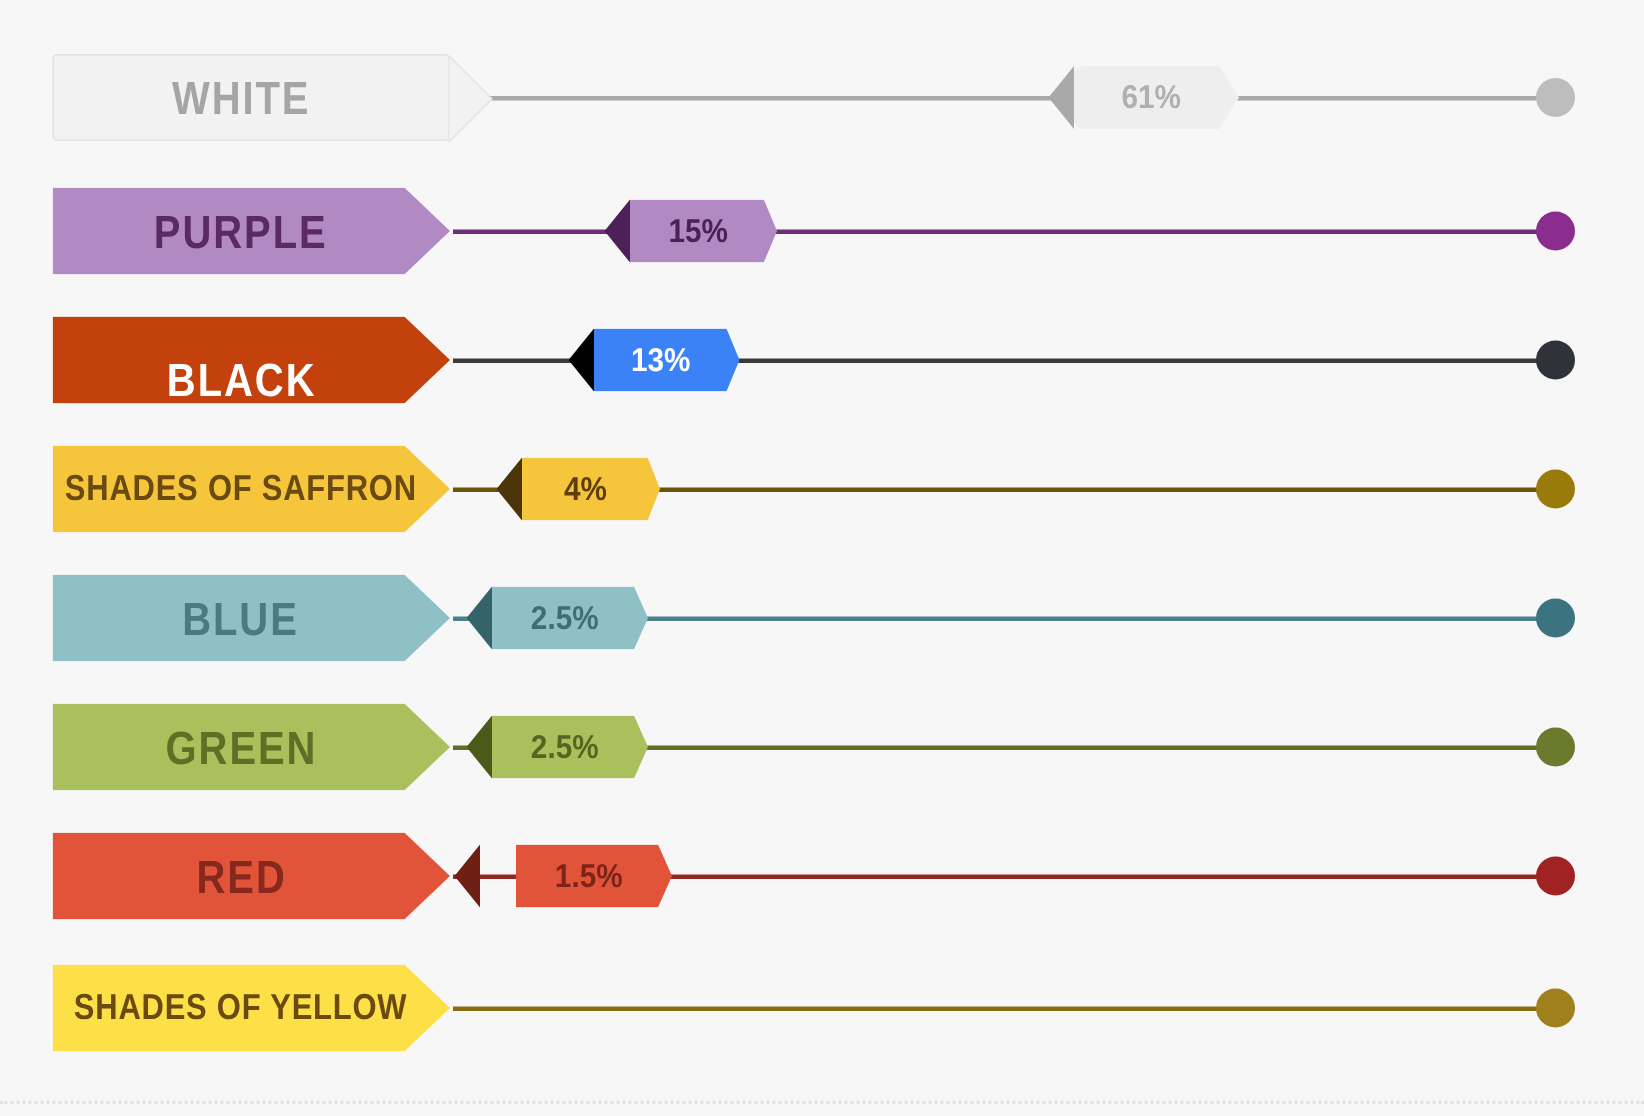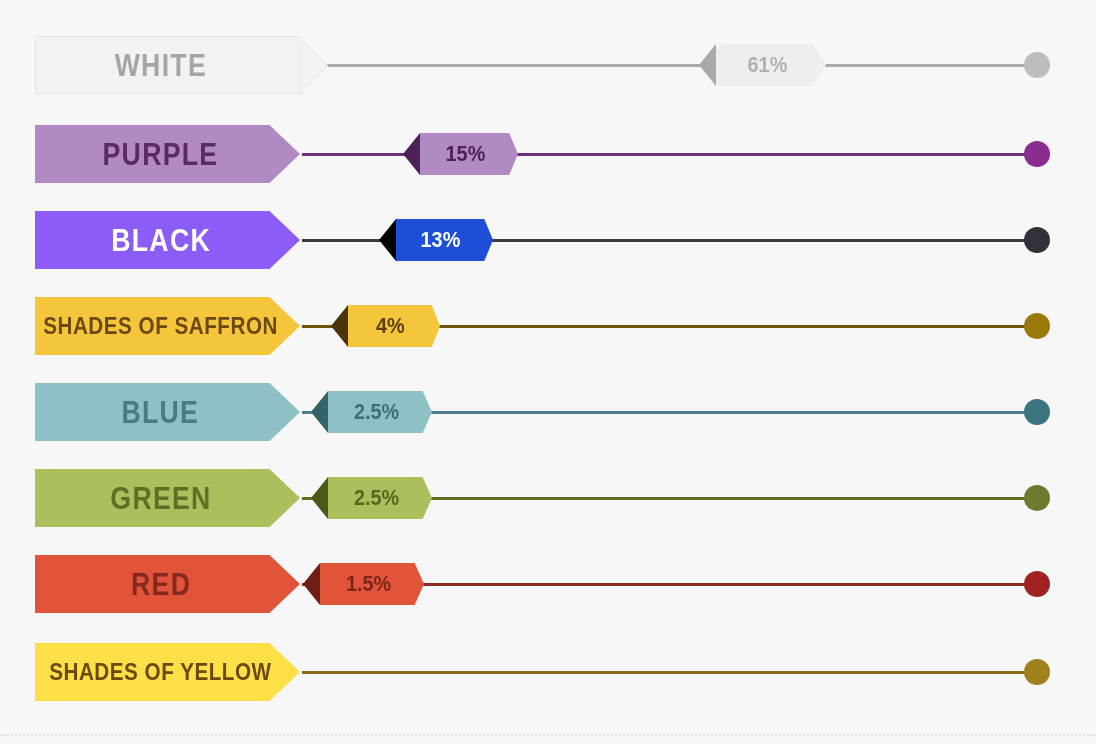--- a/index.html
+++ b/index.html
@@ -164,26 +164,26 @@
       <div class="badge" style="left: 403px;">
         <div class="badge-arrow" style="background: rgb(77, 32, 87);"></div>
         <div class="badge-body" style="background: rgb(177, 138, 196); width: 98px;">
           <span class="badge-text" style="color: rgb(77, 32, 87);">15%</span>
         </div>
       </div>
       <div class="dot" style="left: 1024px; background: rgb(139, 45, 143);"></div>
     </div>
     <div class="row" style="top: 197px;">
       <div class="line" style="left: 302px; width: 735px; background: rgb(59, 59, 59);"></div>
-      <div class="tag" style="background: #8b5cf6;">
+      <div class="tag" style="background: #c2410c; align-items: flex-end;">
         <span class="tag-label" style="color: rgb(255, 255, 255);">BLACK</span>
       </div>
       <div class="badge" style="left: 379px;">
         <div class="badge-arrow" style="background: rgb(0, 0, 0);"></div>
-        <div class="badge-body" style="background: #1d4ed8; width: 97px;">
+        <div class="badge-body" style="background: #3b82f6; width: 97px;">
           <span class="badge-text" style="color: rgb(255, 255, 255);">13%</span>
         </div>
       </div>
       <div class="dot" style="left: 1024px; background: rgb(47, 50, 56);"></div>
     </div>
     <div class="row" style="top: 283px; text-align: center;">
       <div class="line" style="left: 302px; width: 735px; background: rgb(107, 85, 8);"></div>
       <div class="tag" style="background: rgb(245, 198, 60);">
         <span class="tag-label small" style="color: rgb(107, 74, 18);">SHADES OF SAFFRON</span>
       </div>
@@ -219,21 +219,21 @@
           <span class="badge-text" style="color: rgb(85, 102, 31);">2.5%</span>
         </div>
       </div>
       <div class="dot" style="left: 1024px; background: rgb(107, 122, 44);"></div>
     </div>
     <div class="row" style="top: 541px;">
       <div class="line" style="left: 302px; width: 735px; background: rgb(143, 42, 34);"></div>
       <div class="tag" style="background: rgb(225, 84, 58);">
         <span class="tag-label" style="color: rgb(135, 40, 28);">RED</span>
       </div>
-      <div class="badge" style="left: 303px;">
+      <div class="badge" style="left: 303px; gap: 24px;">
         <div class="badge-arrow" style="background: rgb(109, 31, 20);"></div>
         <div class="badge-body" style="background: rgb(225, 84, 58); width: 104px;">
           <span class="badge-text" style="color: rgb(125, 36, 24);">1.5%</span>
         </div>
       </div>
       <div class="dot" style="left: 1024px; background: rgb(160, 34, 34);"></div>
     </div>
     <div class="row" style="top: 629px;">
       <div class="line" style="left: 302px; width: 735px; background: rgb(138, 108, 20);"></div>
       <div class="tag" style="background: #fde047;">

